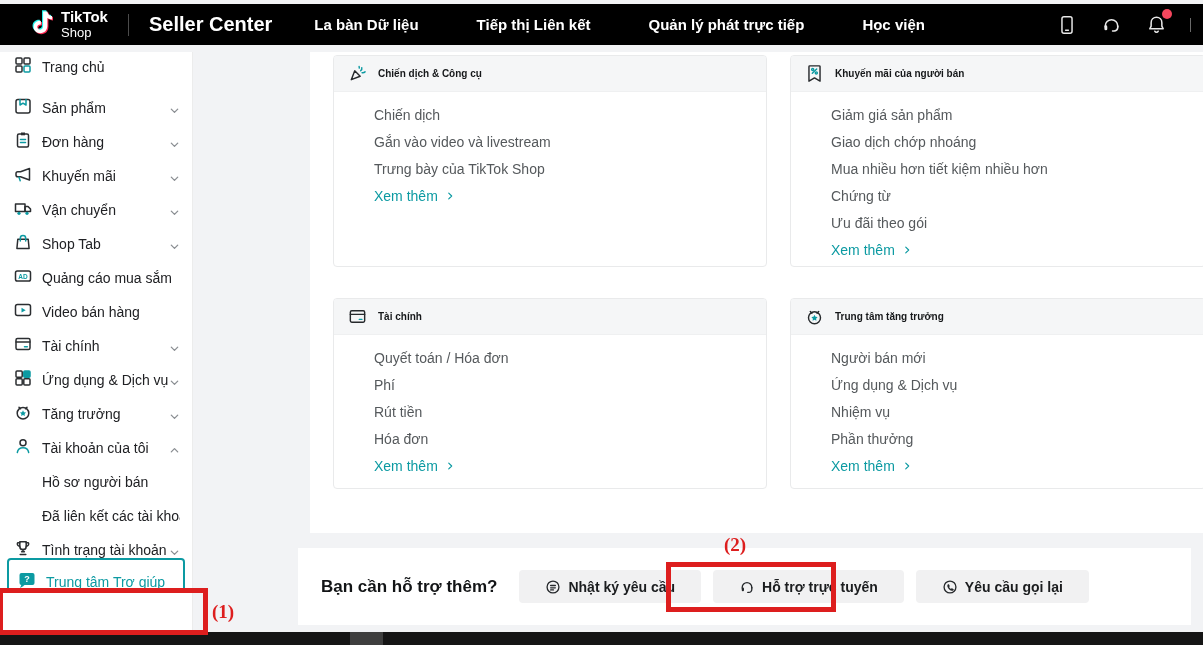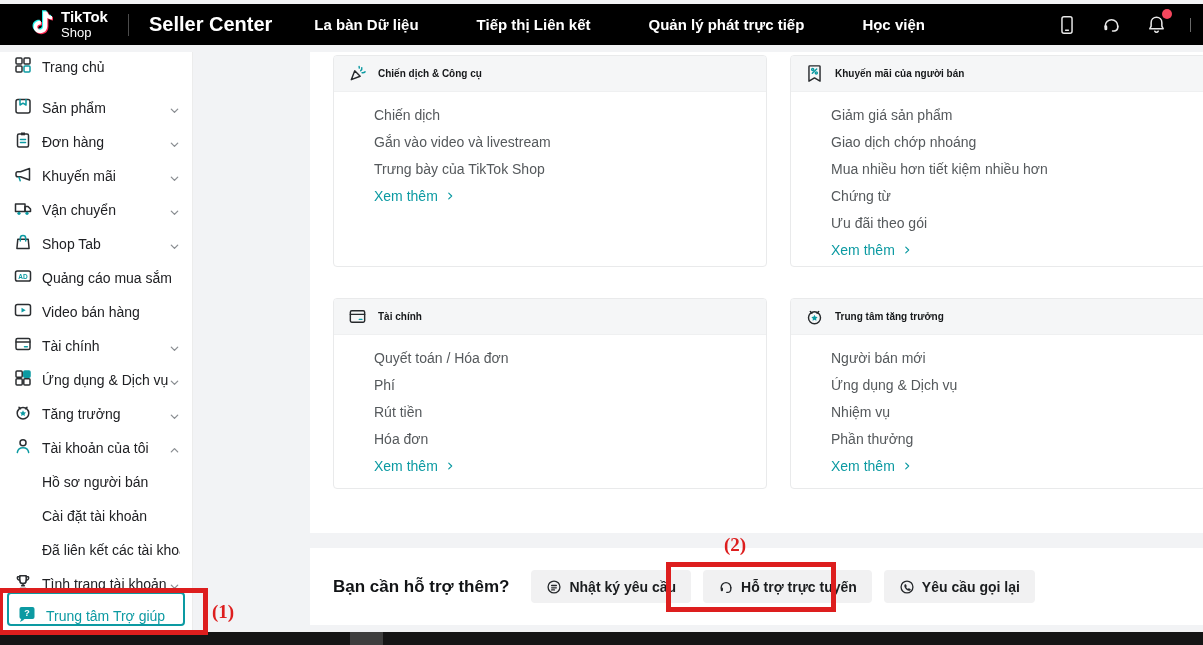--- a/index.html
+++ b/index.html
@@ -46,26 +46,26 @@
   .card4 { left:480px; top:246px; right:-3px;  height:191px; }
   .card-header { height:36px; background:#f5f6f7; display:flex; align-items:center;
                  padding:0 13px; border-bottom:1px solid #eff0f1; }
   .cicon { width:21px; height:21px; margin-right:10px; display:flex; flex:none; }
   .ctitle { font-size:10px; font-weight:bold; color:#16181a; }
   .card-links { padding:9px 14px 0 40px; }
   .clink { height:27px; display:flex; align-items:center; font-size:14px; color:#55595c; cursor:pointer; }
   .more { height:27px; display:flex; align-items:center; gap:7px; font-size:14px; color:#0c9aa2; cursor:pointer; }
 
   
-  .help-panel { position:absolute; left:310px; top:548px; width:893px; height:77px; background:#fff;
+  .help-panel { position:absolute; left:298px; top:548px; width:893px; height:77px; background:#fff;
                 display:flex; align-items:center; padding-left:23px; }
   .help-title { font-size:17px; font-weight:bold; color:#121416; margin-right:22px; white-space:nowrap; }
   .help-btns { display:flex; gap:12px; }
   .hbtn { height:33px; background:#f1f1f2; border:none; border-radius:4px; display:flex;
-          align-items:center; padding:0 15px; font-size:14px; font-weight:bold; color:#1b1d1f;
+          align-items:center; padding:0 26px; font-size:14px; font-weight:bold; color:#1b1d1f;
           gap:7px; font-family:inherit; cursor:pointer; white-space:nowrap; }
   .hbtn .bico { display:flex; flex:none; }
 
   
   .bottom-bar { position:absolute; left:0; top:632px; width:1203px; height:13px; background:#151515; }
   .bottom-seg { position:absolute; left:350px; top:632px; width:33px; height:13px; background:#3e3e3e; }
 
   
   .anno-box { position:absolute; border:5px solid #dd1e1e; z-index:40; pointer-events:none; }
   .anno1 { left:-2px; top:588px; width:210px; height:47px; }
@@ -298,23 +298,20 @@
     <span class="slabel">Tài khoản của tôi</span>
     <span class="chev">
       <svg width="11" height="11" viewBox="0 0 12 12">
           <path d="M2.5 7.5L6 4l3.5 3.5" stroke="#898d91" fill="none" stroke-width="1.4" stroke-linecap="round" stroke-linejoin="round"></path>
         </svg>
     </span>
   </div>
 
   <div class="side-item">
     <span class="slabel sub-label">Hồ sơ người bán</span>
-  </div>
-  <div class="side-item">
-    <span class="slabel sub-label">Cài đặt tài khoản</span>
   </div>
   <div class="side-item">
     <span class="slabel sub-label">Đã liên kết các tài khoả...</span>
   </div>
 
   <div class="side-item">
     <span class="sicon">
       <svg width="20" height="20" viewBox="0 0 20 20" fill="none" stroke="#2b2e31" stroke-width="1.5" stroke-linecap="round" stroke-linejoin="round">
         <path d="M6.8 3.8h6.4v4.6a3.2 3.2 0 0 1-6.4 0z"></path>
         <path d="M6.8 4.8H4.6a2.3 2.3 0 0 0 2.2 3.4M13.2 4.8h2.2a2.3 2.3 0 0 1-2.2 3.4"></path>

